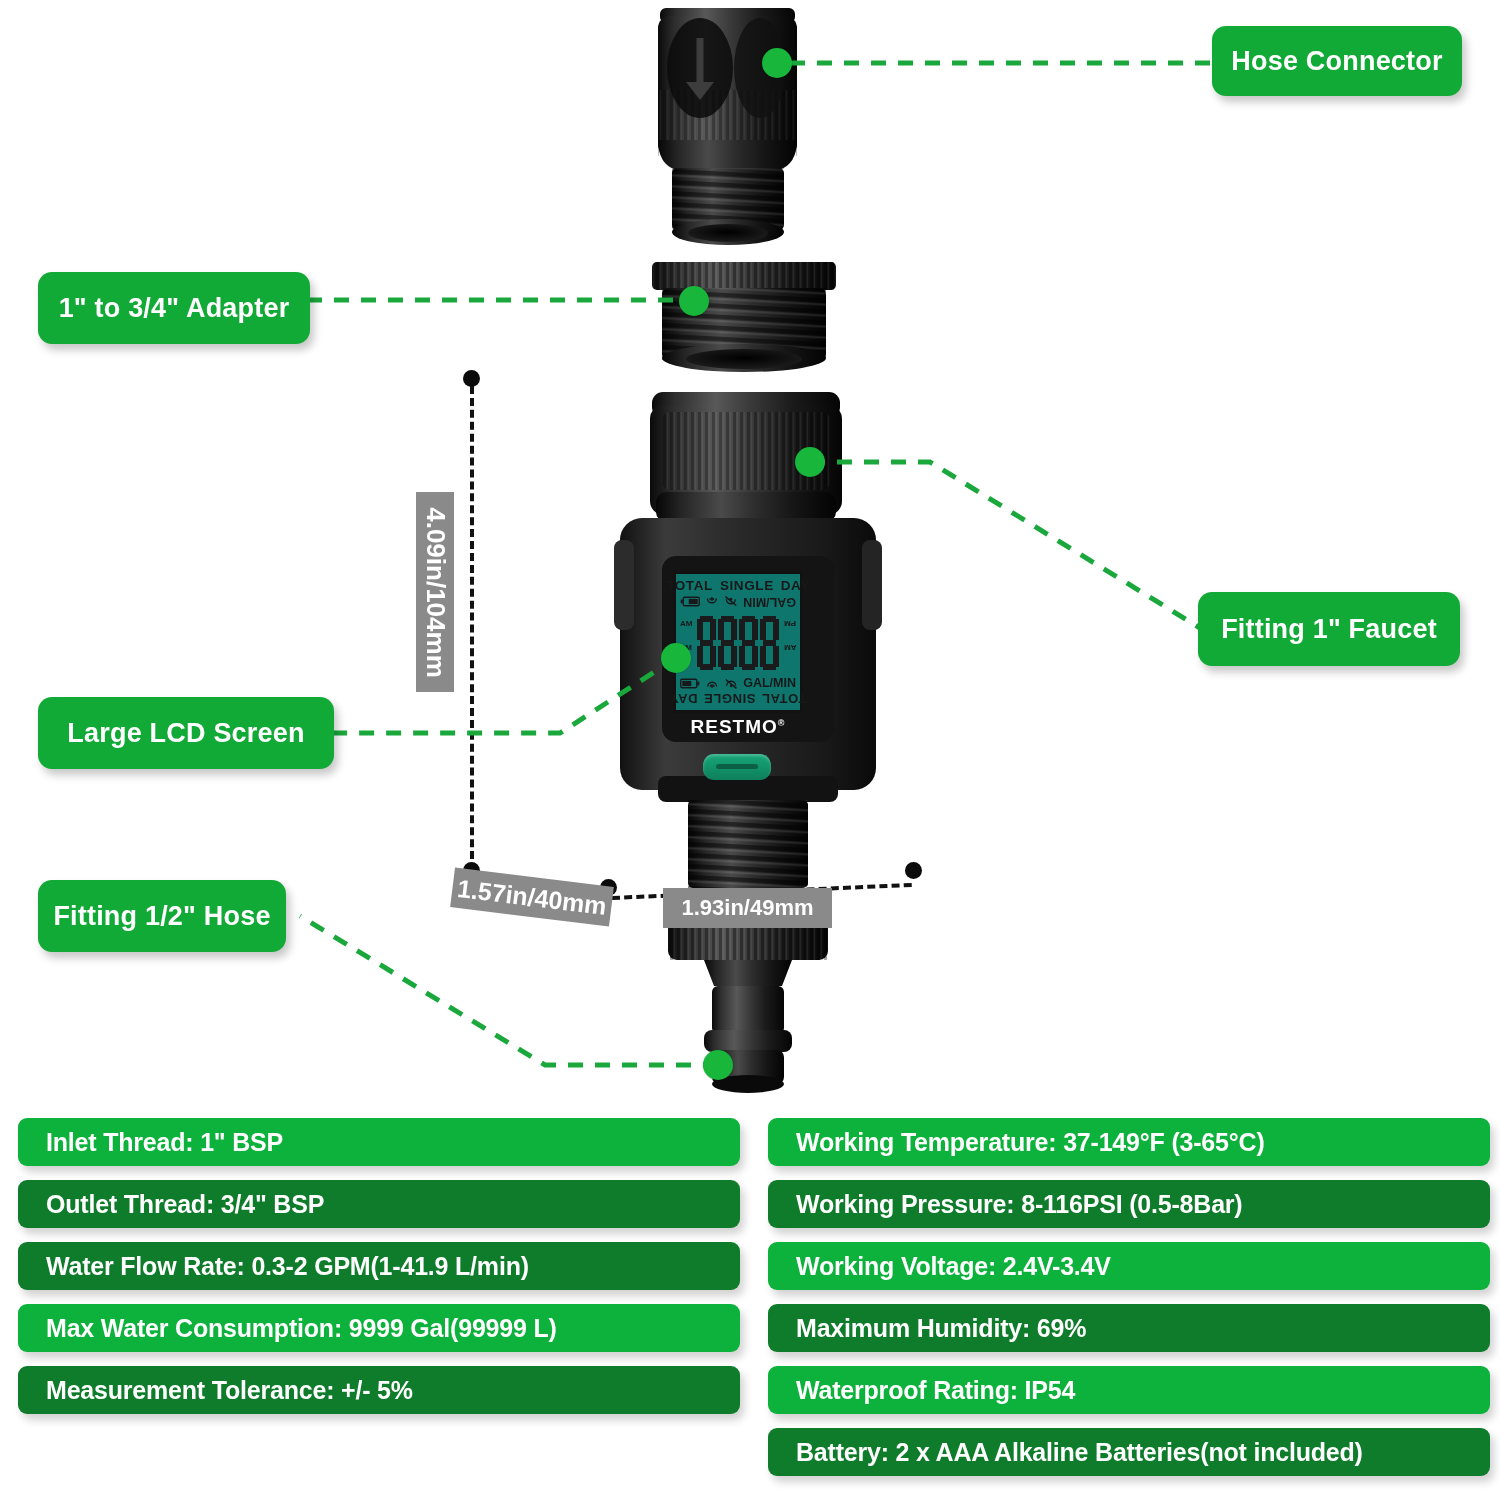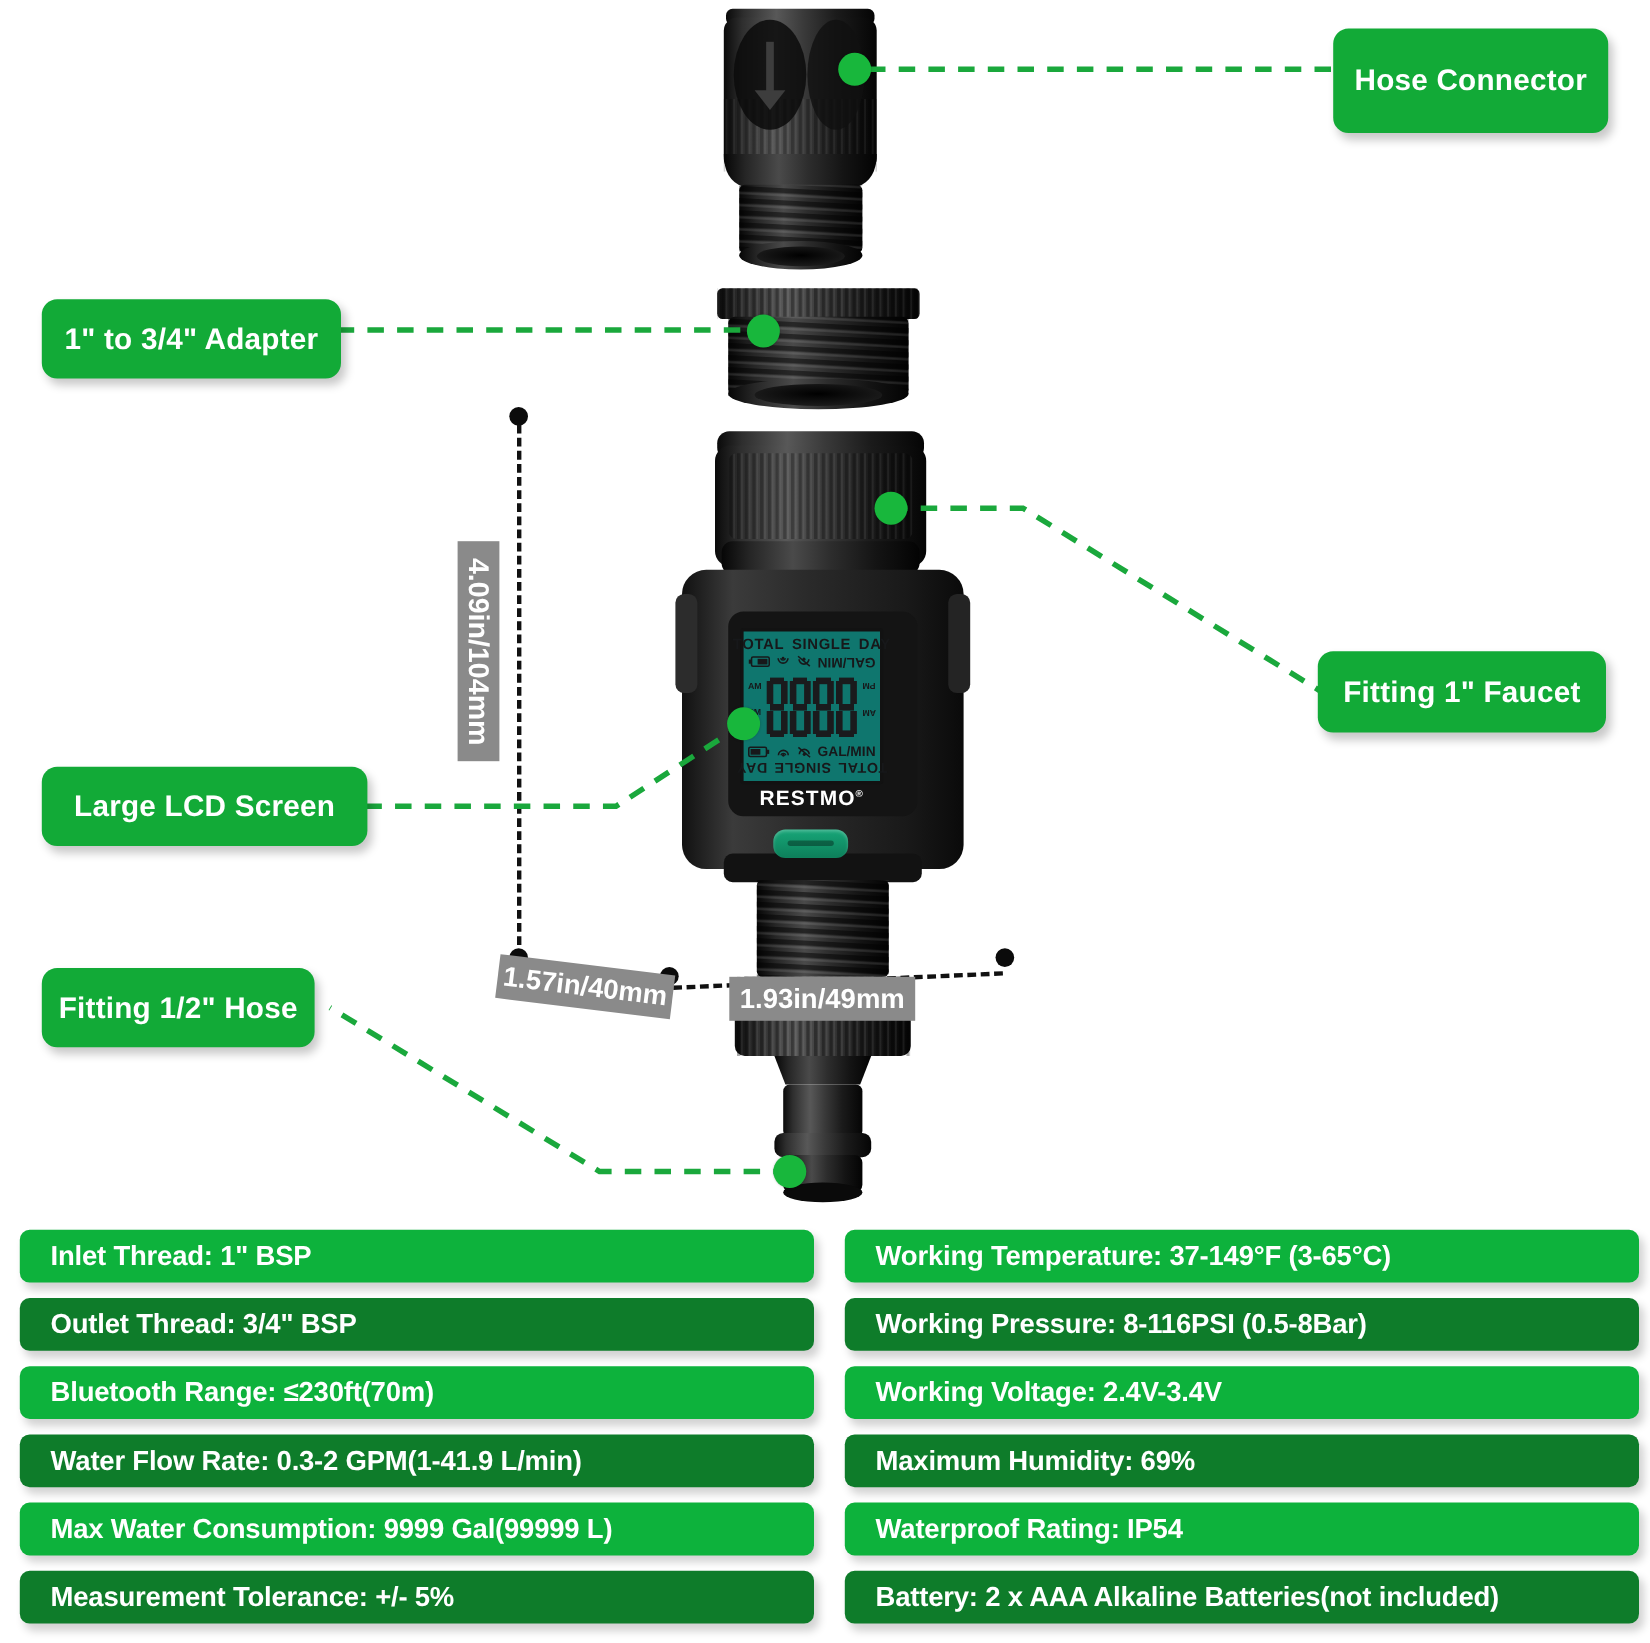--- a/index.html
+++ b/index.html
@@ -67,21 +67,21 @@
   }
   #dim-40 {
     left: 452px; top: 877px;
     width: 160px; height: 40px;
     font-size: 25px;
     transform: rotate(7deg);
   }
   #dim-49 {
     left: 663px; top: 888px;
     width: 169px; height: 40px;
-    font-size: 25px;
+    font-size: 22px;
   }
 
   
   .dimdot {
     position: absolute; width: 17px; height: 17px;
     background: #0b0b0b; border-radius: 50%;
   }
   .dimline { position: absolute; background: transparent; }
   .dimline.v { width: 0; border-left: 4px dashed #111; }
   .dimline.h { height: 0; border-top: 4px dashed #111; }
@@ -349,21 +349,21 @@
       <path d="M718 1065 L545 1065 L300 916"></path>
     </g>
   </svg>
 
   <div class="cdot" style="left:762px; top:48px;"></div>
   <div class="cdot" style="left:679px; top:286px;"></div>
   <div class="cdot" style="left:795px; top:447px;"></div>
   <div class="cdot" style="left:661px; top:643px;"></div>
   <div class="cdot" style="left:703px; top:1050px;"></div>
 
-  <div class="pill lbl" style="left:1212px; top:26px; width:250px; height:95px;">
+  <div class="pill lbl" style="left:1212px; top:26px; width:250px; height:70px;">
     <span>Hose Connector</span>
   </div>
 
   <div class="pill lbl" style="left:38px; top:272px; width:272px; height:72px;">
     <span>1" to 3/4" Adapter</span>
   </div>
 
   <div class="pill lbl" style="left:1198px; top:592px; width:262px; height:74px;">
     <span>Fitting 1" Faucet</span>
   </div>
@@ -373,21 +373,20 @@
   </div>
 
   <div class="pill lbl" style="left:38px; top:880px; width:248px; height:72px;">
     <span>Fitting 1/2" Hose</span>
   </div>
 
   <div class="specs">
     <div class="speccol left" id="spec-col-left">
         <div class="specbox lightgreen">Inlet Thread: 1" BSP</div>
         <div class="specbox darkgreen">Outlet Thread: 3/4" BSP</div>
-        <div class="specbox lightgreen">Bluetooth Range: ≤230ft(70m)</div>
         <div class="specbox darkgreen">Water Flow Rate: 0.3-2 GPM(1-41.9 L/min)</div>
         <div class="specbox lightgreen">Max Water Consumption: 9999 Gal(99999 L)</div>
         <div class="specbox darkgreen">Measurement Tolerance: +/- 5%</div>
       </div>
     <div class="speccol right" id="spec-col-right">
         <div class="specbox lightgreen">Working Temperature: 37-149°F (3-65°C)</div>
         <div class="specbox darkgreen">Working Pressure: 8-116PSI (0.5-8Bar)</div>
         <div class="specbox lightgreen">Working Voltage: 2.4V-3.4V</div>
         <div class="specbox darkgreen">Maximum Humidity: 69%</div>
         <div class="specbox lightgreen">Waterproof Rating: IP54</div>

